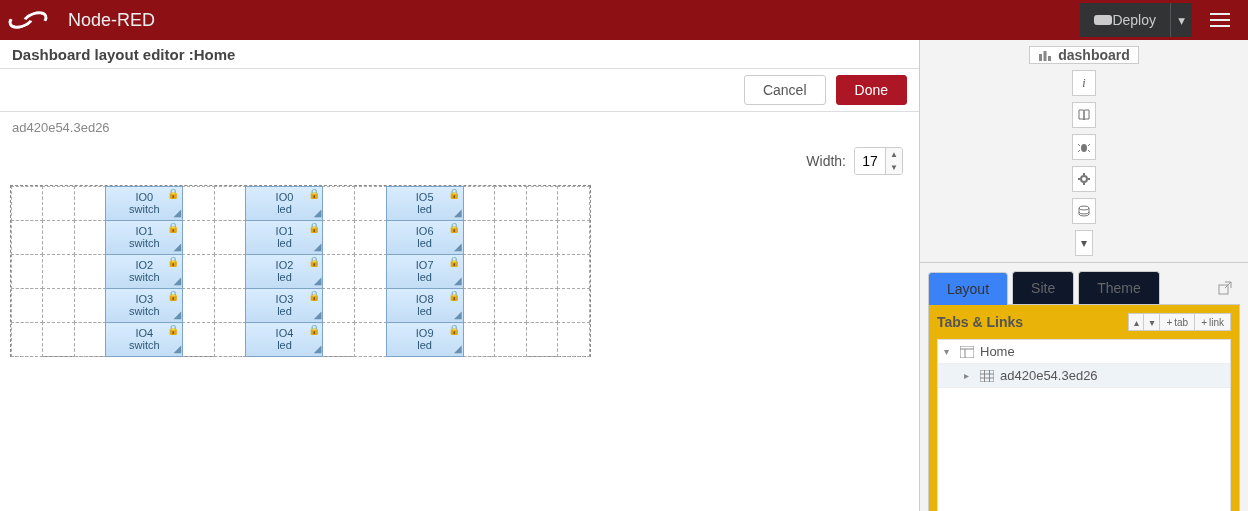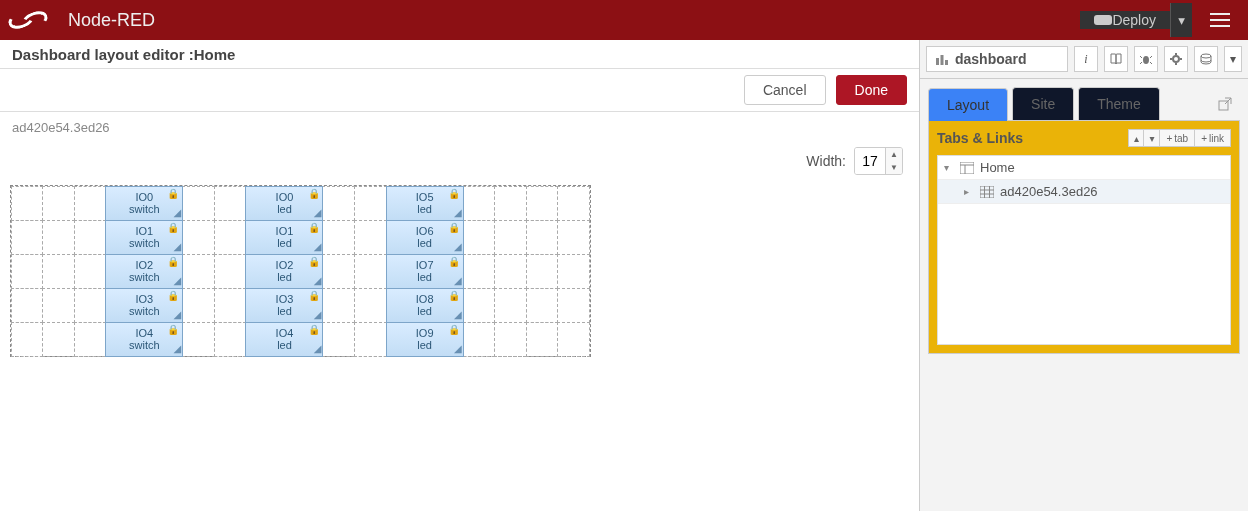--- a/index.html
+++ b/index.html
@@ -20,21 +20,21 @@
     content: ""; position: absolute; border: 3px solid #fff; border-radius: 50%;
     width: 20px; height: 10px; border-top-color: transparent; border-right-color: transparent;
     transform: rotate(-20deg);
   }
   .topbar-logo .swoosh::after { left: 14px; transform: rotate(160deg); }
   .topbar-brand { font-size: 18px; font-weight: 300; color: #eee; }
 
   .topbar-right { display: flex; align-items: center; gap: 0px; }
   .deploy-btn {
     display: flex; align-items: center; gap: 0;
-    background: #323334; color: #ccc; height: 18px; padding: 0 14px;
+    background: #323334; color: #ccc; height: 34px; padding: 0 14px;
     border: none; font-size: 14px;
   }
   .deploy-btn .dot {
     width: 18px; height: 10px; background: #ccc; border-radius: 3px; position: relative;
   }
   .deploy-caret {
     background: #323334; color: #ccc; height: 34px; width: 22px;
     border: none; border-left: 1px solid #555; display: flex; align-items: center; justify-content: center;
   }
   .hamburger {
@@ -91,21 +91,21 @@
     background: linear-gradient(#d9ecff, #c2ddf5);
     display: flex; flex-direction: column; align-items: center; justify-content: center;
     font-size: 11px; color: #2c5777; line-height: 12px;
   }
   .widget .lock { position: absolute; top: 1px; right: 2px; font-size: 10px; color: #6890b3; }
   .widget .grip { position: absolute; bottom: 1px; right: 1px; font-size: 10px; color: #6890b3; transform: rotate(0deg);}
 
   
   .side-top {
     display: flex; align-items: center; gap: 6px;
-    padding: 6px; border-bottom: 1px solid #ccc; background: #f3f3f3;
+    padding: 6px; border-bottom: 1px solid #ccc; background: #f3f3f3; flex-direction: column;
   }
   .side-top .dash-sel {
     flex: 1; display: flex; align-items: center; gap: 6px;
     border: 1px solid #ccc; background: #fff; height: 26px; padding: 0 8px;
     font-weight: bold; color: #555;
   }
   .side-btn {
     width: 24px; height: 26px; border: 1px solid #ccc; background: #fff;
     display: flex; align-items: center; justify-content: center; color: #555;
     font-size: 12px; cursor: pointer;

